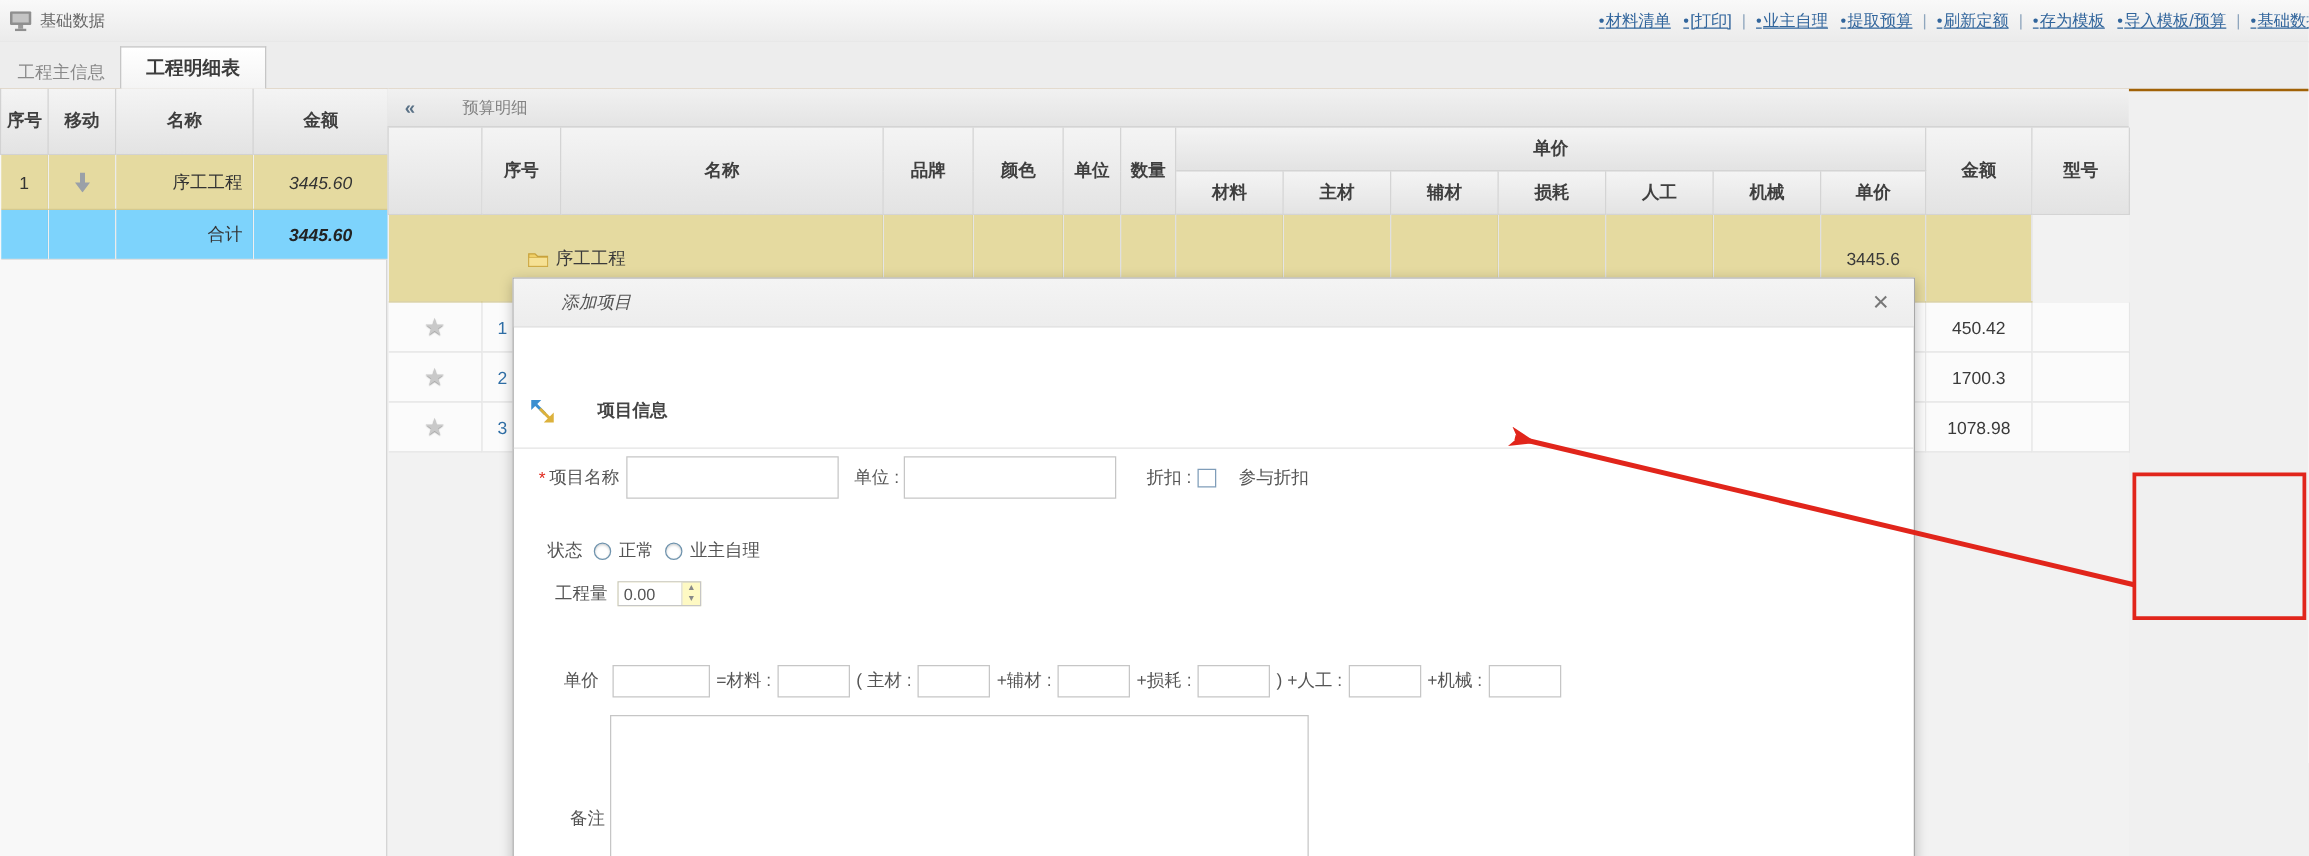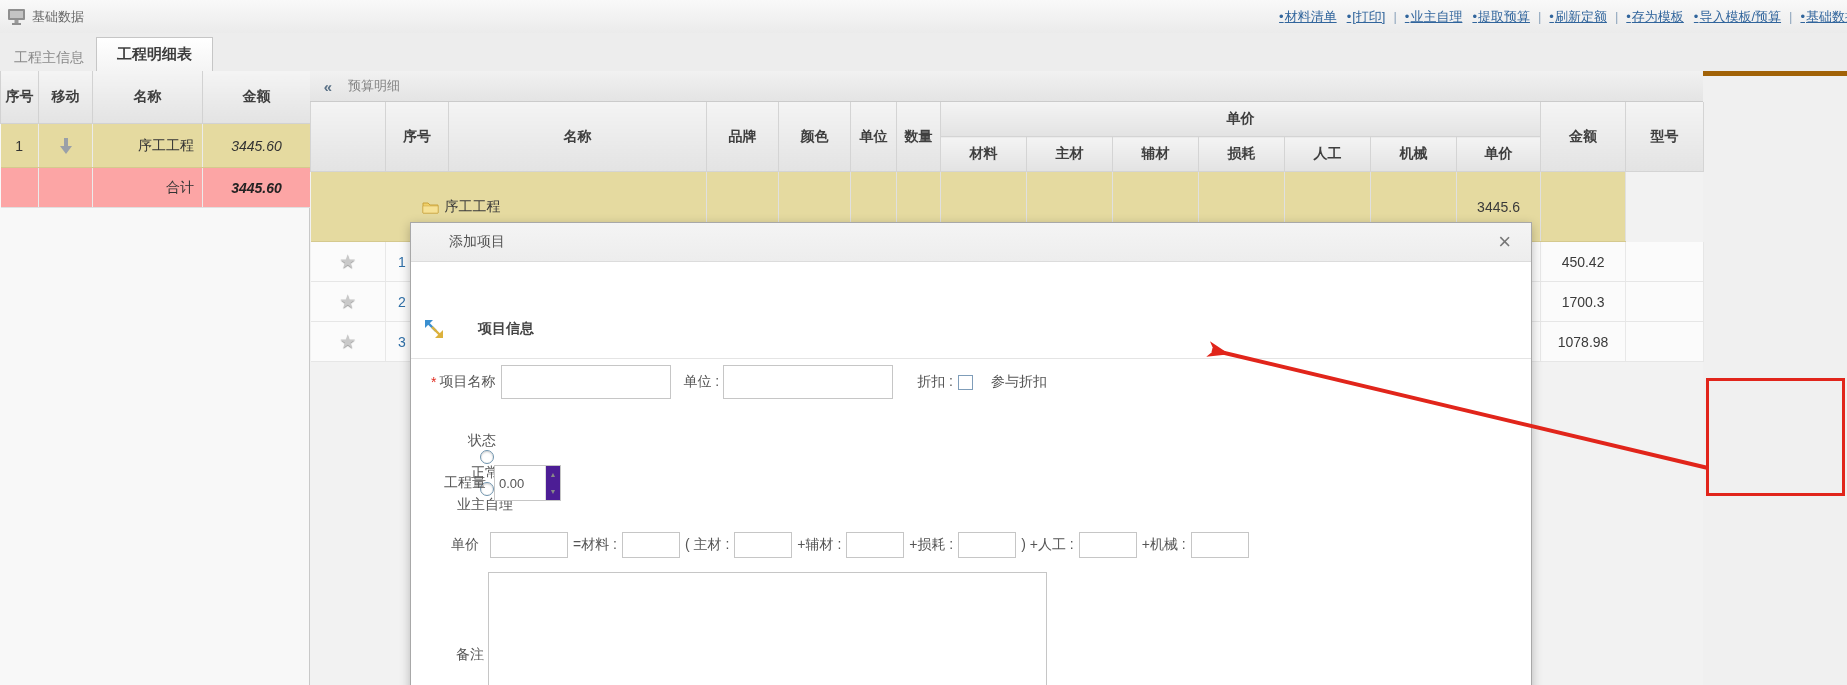--- a/index.html
+++ b/index.html
@@ -7,50 +7,50 @@
 
   
   .topbar{position:absolute;left:0;top:0;width:1847px;height:33px;background:linear-gradient(#f9f9f9,#ebebeb);border-bottom:1px solid #d5d5d5;}
   .app-title{position:absolute;left:8px;top:0;height:33px;display:flex;align-items:center;gap:6px;color:#666;font-size:13px;}
   .toolbar-links{position:absolute;right:-16px;top:0;height:33px;display:flex;align-items:center;white-space:nowrap;font-size:13px;}
   .tlink{color:#31659c;text-decoration:underline;cursor:pointer;margin:0 5px;display:inline-flex;align-items:center;}
   .tlink .blt{margin-right:1px;}
   .sep{color:#8fa6bd;margin:0 3px;font-size:13px;}
 
   
-  .tabstrip{position:absolute;left:0;top:33px;width:1847px;height:38px;background:#ededed;border-bottom:5px solid #a16207;}
+  .tabstrip{position:absolute;left:0;top:33px;width:1847px;height:38px;background:#ededed;border-bottom:2px solid #a16207;}
   .tab{position:absolute;font-size:14px;color:#8a8a8a;cursor:pointer;}
   .tab.inactive{left:14px;top:16px;}
   .tab.active{left:96px;top:4px;height:33px;padding:0 20px;display:flex;align-items:center;background:linear-gradient(#ffffff,#f4f4f4);border:1px solid #c6c6c6;border-bottom:none;font-weight:bold;color:#3c3c3c;font-size:15px;}
 
   
   .panel-hd{height:30px;background:linear-gradient(#f1f1f1,#e4e4e4);border-bottom:1px solid #cbcbcb;display:flex;align-items:center;color:#828282;font-size:13px;}
 
   
   .left-panel{position:absolute;left:0;top:71px;width:310px;height:614px;background:#f8f8f8;border-right:1px solid #c9c9c9;box-sizing:border-box;}
   .left-panel .panel-hd{padding-left:10px;}
   table{border-collapse:collapse;table-layout:fixed;}
   .ltable{width:310px;}
   .ltable th{height:50px;background:linear-gradient(#f4f4f4,#e3e3e3);border:1px solid #d2d2d2;border-top:none;color:#3f3f3f;font-size:14px;font-weight:bold;}
   .ltable td{font-size:14px;border-bottom:1px solid #e0e0e0;border-right:1px solid rgba(0,0,0,0.05);overflow:hidden;}
   .ltable tr.sel{background:#e5daa0;}
   .ltable tr.sel td{border-bottom:1px solid #d5c98e;}
   .ltable tr.sel .c-seq{text-align:center;}
   .ltable tr{height:44px;}
-  .ltable tr.total{height:40px;background:#fca5a5;}
+  .ltable tr.total{height:40px;background:#7dd3fc;}
   .tr-name{text-align:right;padding-right:8px;}
   .c-amt{text-align:center;font-style:italic;}
   .b{font-weight:bold;color:#222;}
   .mv{display:flex;justify-content:center;}
 
   
   .main-panel{position:absolute;left:310px;top:71px;width:1393px;height:614px;background:#f2f2f2;}
   .main-panel .panel-hd{padding-left:8px;}
   .collapse{width:20px;height:20px;display:flex;align-items:center;justify-content:center;color:#5a7186;font-size:15px;font-weight:bold;cursor:pointer;}
-  .ph-title{margin-left:10px;}
+  .ph-title{margin-left:32px;}
   .mtable{width:1393px;}
   .mtable th{background:linear-gradient(#f4f4f4,#e3e3e3);border:1px solid #d4d4d4;border-top:none;color:#3f3f3f;font-size:14px;font-weight:bold;height:32px;overflow:hidden;}
   .mtable td{font-size:14px;border-bottom:1px solid #e6e6e6;border-right:1px solid rgba(0,0,0,0.04);overflow:hidden;}
   .mtable tbody tr{height:40px;background:#fbfbfb;}
   .mtable tr.cat{height:70px;background:#e5daa0;}
   .mtable tr.cat td{border-bottom:1px solid #d5c98e;border-right:1px solid rgba(0,0,0,0.07);}
   .cat-name{padding-left:110px;display:flex;align-items:center;gap:6px;color:#3a3a3a;}
   .c-star{text-align:center;}
   .star{color:#c9c9c9;font-size:19px;text-shadow:0 1px 1px #9b9b9b;cursor:pointer;}
   .c-seqnum{color:#2f6fa7;padding-left:12px;cursor:pointer;}
@@ -58,38 +58,38 @@
 
   
   .right-panel{position:absolute;left:1703px;top:71px;width:144px;height:614px;background:#f2f2f2;border-left:1px solid #c9c9c9;box-sizing:border-box;}
   .right-panel .panel-hd{justify-content:center;}
   .op-btn{display:block;width:126px;height:38px;margin:24px auto 0 auto;background:linear-gradient(#fdfdfd,#ebebeb);border:1px solid #c2c2c2;border-radius:2px;color:#555;font-size:14px;font-family:inherit;cursor:pointer;}
   .op-btn.first{margin-top:30px;}
 
   
   .modal{position:absolute;left:410px;top:222px;width:1122px;height:500px;background:#fff;border:1px solid #a8a8a8;box-shadow:0 3px 10px rgba(0,0,0,0.25);z-index:10;box-sizing:border-box;}
   .modal-hd{height:38px;background:linear-gradient(#f4f4f4,#ededed);border-bottom:1px solid #dcdcdc;display:flex;align-items:center;}
-  .modal-title{margin-left:38px;color:#555;font-size:14px;}
+  .modal-title{margin-left:38px;color:#555;font-size:14px;font-style:italic;}
   .close{margin-left:auto;margin-right:20px;color:#777;font-size:22px;line-height:20px;cursor:pointer;}
   .modal-bd{position:relative;height:461px;}
   .sect{position:absolute;left:12px;top:56px;display:flex;align-items:center;}
   .sect-label{margin-left:33px;color:#444;font-size:14px;font-weight:bold;}
   .mhr{position:absolute;left:0;right:0;top:96px;border-top:1px solid #e4e4e4;}
   .lbl{color:#555;font-size:14px;white-space:nowrap;}
   .req{color:#e02b20;font-size:14px;margin-right:3px;}
   .inp{border:1px solid #c6c6c6;background:#fff;height:34px;box-sizing:border-box;font-family:inherit;font-size:13px;padding:0 4px;}
   .inp.small{height:26px;}
   .frow{position:absolute;display:flex;align-items:center;}
   .r1{left:20px;top:103px;}
   .r1 .inp{width:170px;}
   .cb{width:15px;height:15px;border:1px solid #7f9db9;background:#fff;box-sizing:border-box;cursor:pointer;}
-  .r2{left:40px;top:170px;flex-direction:column;}
+  .r2{left:27px;top:170px;}
   .radio{width:14px;height:14px;border:1px solid #6f93ad;border-radius:50%;background:#fff;box-shadow:inset 0 1px 2px rgba(0,0,0,0.2);box-sizing:border-box;cursor:pointer;}
   .r3{left:33px;top:203px;}
-  .spinner{display:flex;margin-left:8px;border:1px solid #c6c6c6;background:#4c1d95;height:36px;box-sizing:border-box;}
+  .spinner{display:flex;margin-left:8px;border:1px solid #c6c6c6;background:#fef9c3;height:20px;box-sizing:border-box;}
   .spin-val{width:44px;border:none;outline:none;font-family:inherit;font-size:13px;color:#555;padding-left:4px;}
   .spin-btns{display:flex;flex-direction:column;width:14px;border-left:1px solid #ddd;}
   .spin-btns span{flex:1;display:flex;align-items:center;justify-content:center;font-size:7px;color:#888;cursor:pointer;}
   .r4{left:40px;top:270px;}
   .r4 .lbl{margin:0 5px;}
   .r4 .inp{width:58px;}
   .r4 .inp.price{width:78px;margin-left:6px;}
   .r5-label{position:absolute;left:45px;top:384px;}
   .remark{position:absolute;left:77px;top:310px;width:553px;height:126px;border:1px solid #c6c6c6;resize:none;font-family:inherit;}
 

